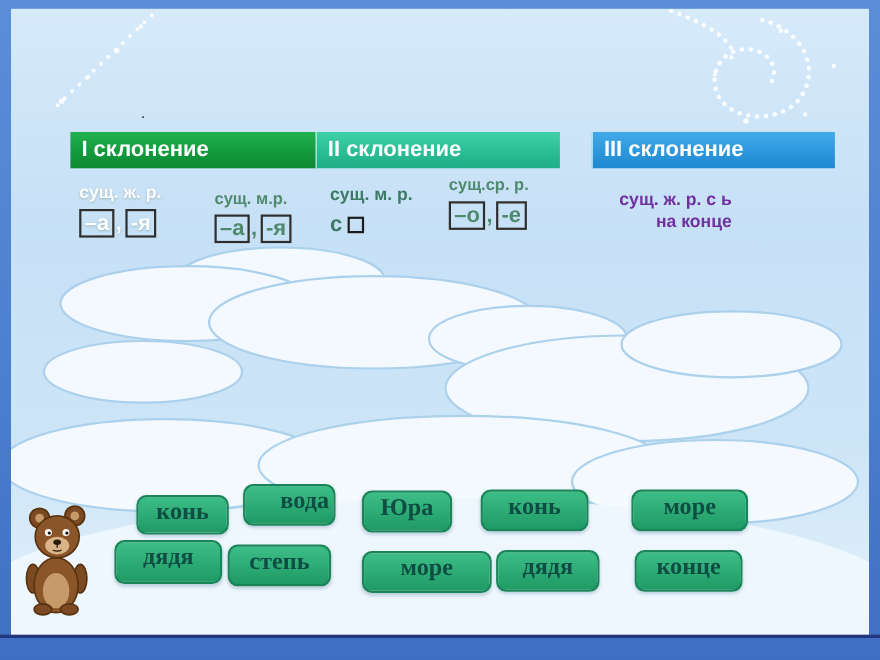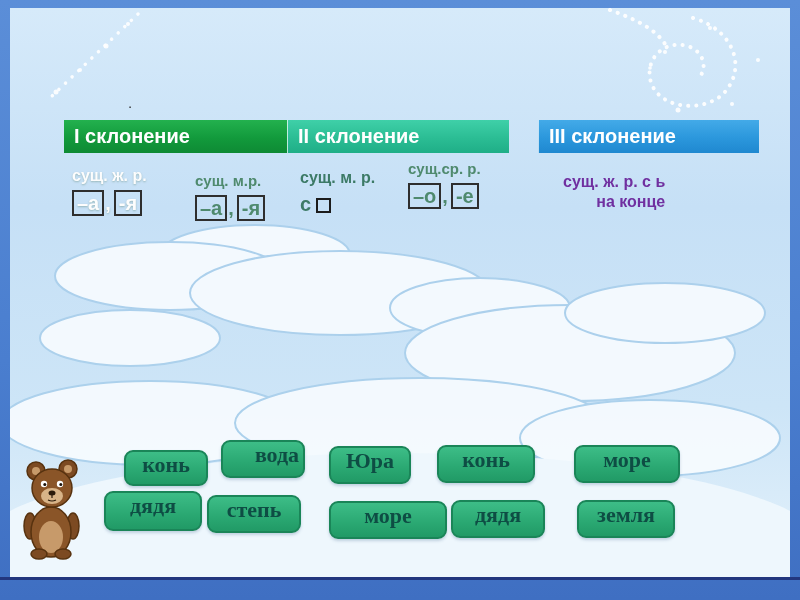--- a/index.html
+++ b/index.html
@@ -166,21 +166,21 @@
   <div class="card" id="c6">
       <span>степь</span>
     </div>
   <div class="card" id="c7">
       <span>море</span>
     </div>
   <div class="card" id="c8">
       <span>дядя</span>
     </div>
   <div class="card" id="c9">
-      <span>земля</span>
+      <span>конце</span>
     </div>
 
   <svg class="bear" width="80" height="114" viewBox="0 0 80 114">
     <g stroke="#57320f" stroke-width="1.5">
       <circle cx="21" cy="25" r="9" fill="#7c4a22"></circle>
       <circle cx="53" cy="23" r="9" fill="#7c4a22"></circle>
       <circle cx="21" cy="25" r="4" fill="#c79a6a" stroke="none"></circle>
       <circle cx="53" cy="23" r="4" fill="#c79a6a" stroke="none"></circle>
       <ellipse cx="15" cy="80" rx="6" ry="13" fill="#7c4a22"></ellipse>
       <ellipse cx="58" cy="80" rx="6" ry="13" fill="#7c4a22"></ellipse>

